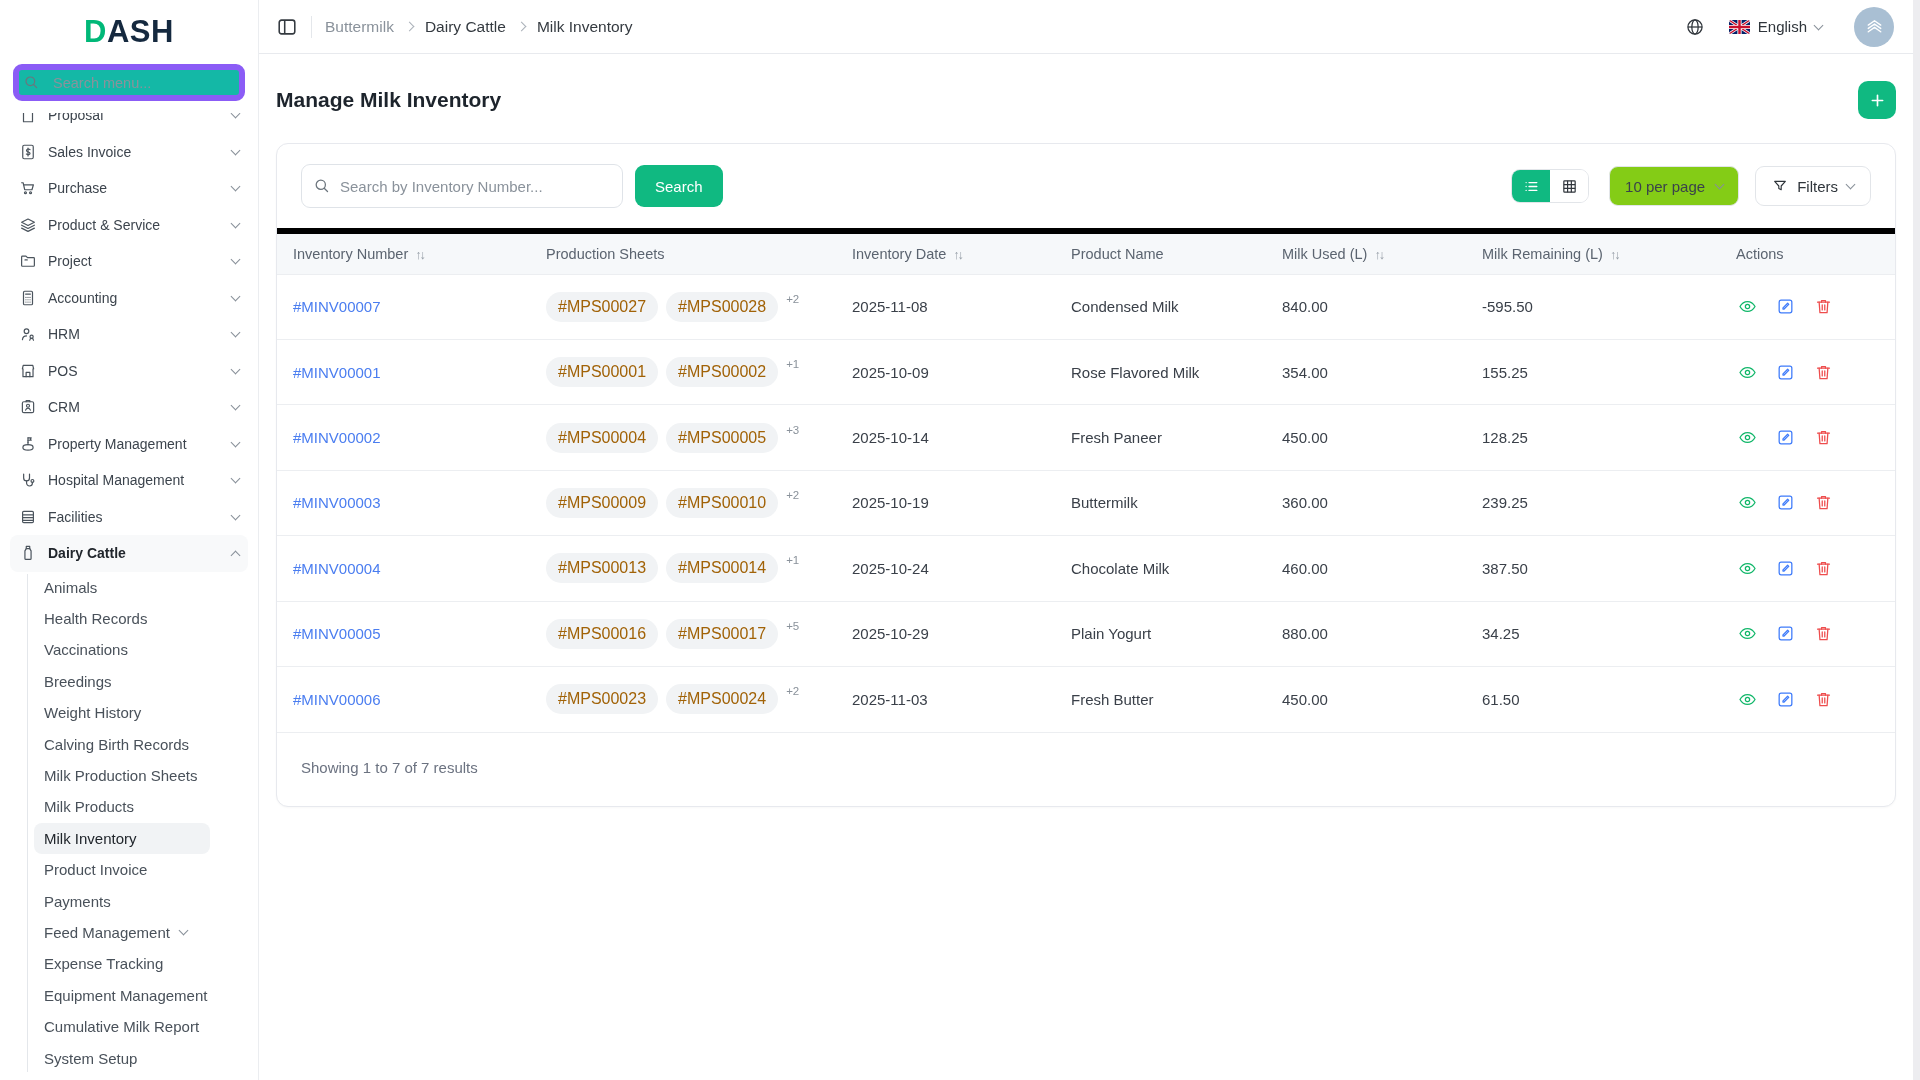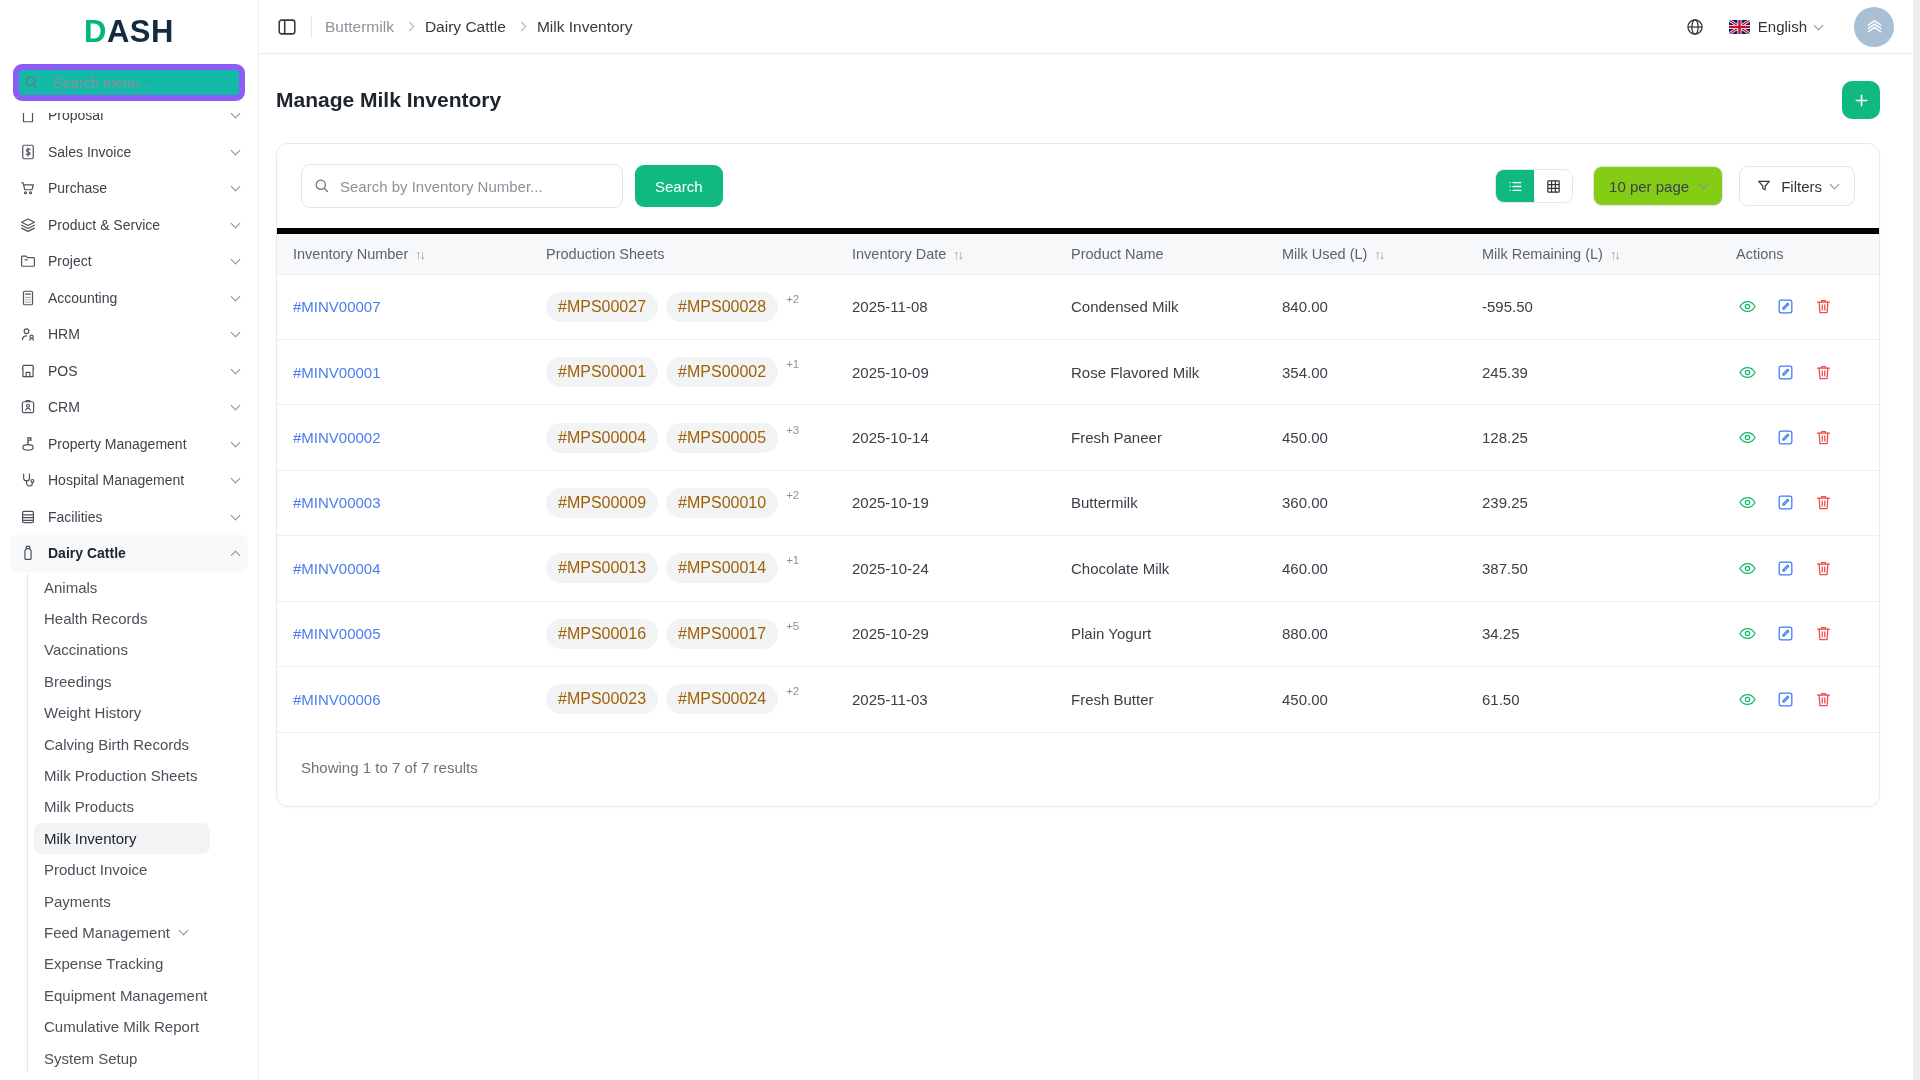--- a/index.html
+++ b/index.html
@@ -44,21 +44,21 @@
   .crumb { color:#343a40; cursor:pointer; }
   .crumb-sep { width:7px; height:7px; border-right:1.6px solid #aab1b9; border-bottom:1.6px solid #aab1b9; transform:rotate(-45deg); }
   .tb-right { display:flex; align-items:center; gap:24px; }
   .globe { width:20px; height:20px; color:#2f353b; }
   .lang { display:flex; align-items:center; gap:8px; cursor:pointer; }
   .flag { width:21px; height:14px; border-radius:2.5px; overflow:hidden; display:block; }
   .lang-label { font-size:15px; color:#2f353b; }
   .avatar { width:40px; height:40px; border-radius:50%; background:#a9bfd3; display:flex; align-items:center; justify-content:center; margin-left:8px; cursor:pointer; }
   .avatar svg { width:23px; height:23px; color:#fff; }
 
-  .content { padding:12px 40px 0 17px; }
+  .content { padding:12px 24px 0 17px; }
   .page-head { display:flex; align-items:center; justify-content:space-between; margin-top:8px; }
   .page-title { font-size:21px; font-weight:700; color:#1d242c; }
   .add-btn { width:38px; height:38px; border-radius:10px; background:#10b981; display:flex; align-items:center; justify-content:center; color:#fff; border:none; cursor:pointer; }
   .add-btn svg { width:19px; height:19px; }
 
   .card { margin-top:17px; border:1px solid #e7e9ee; border-radius:12px; background:#fff; overflow:hidden; box-shadow:0 1px 2px rgba(16,24,40,.03); }
   .card-toolbar { display:flex; align-items:center; padding:20px 24px; gap:12px; }
   .search-wrap { position:relative; }
   .search-input { width:322px; height:44px; border:1px solid #dfe3e8; border-radius:9px; padding:0 12px 0 38px; font:15px "Liberation Sans",sans-serif; color:#343a40; outline:none; }
   .search-wrap .icn { position:absolute; left:12px; top:13px; width:17px; height:17px; color:#6c757d; }
@@ -426,21 +426,21 @@
                   </button>
                 </div>
               </td>
             </tr>
             <tr>
               <td><a class="inv-link">#MINV00001</a></td>
               <td><span class="pill">#MPS00001</span><span class="pill">#MPS00002</span><span class="pill-more">+1</span></td>
               <td>2025-10-09</td>
               <td>Rose Flavored Milk</td>
               <td>354.00</td>
-              <td>245.39</td>
+              <td>155.25</td>
               <td>
                 <div class="actions">
                   <button class="act-btn act-view">
                     <svg class="" viewBox="0 0 24 24" fill="none" stroke="currentColor" stroke-width="1.6" stroke-linecap="round" stroke-linejoin="round">
                       <path d="M2.5 12S6 5.7 12 5.7 21.5 12 21.5 12 18 18.3 12 18.3 2.5 12 2.5 12z"></path>
                       <circle cx="12" cy="12" r="2.7"></circle>
                     </svg>
                   </button>
                   <button class="act-btn act-edit">
                     <svg class="" viewBox="0 0 24 24" fill="none" stroke="currentColor" stroke-width="1.6" stroke-linecap="round" stroke-linejoin="round">

